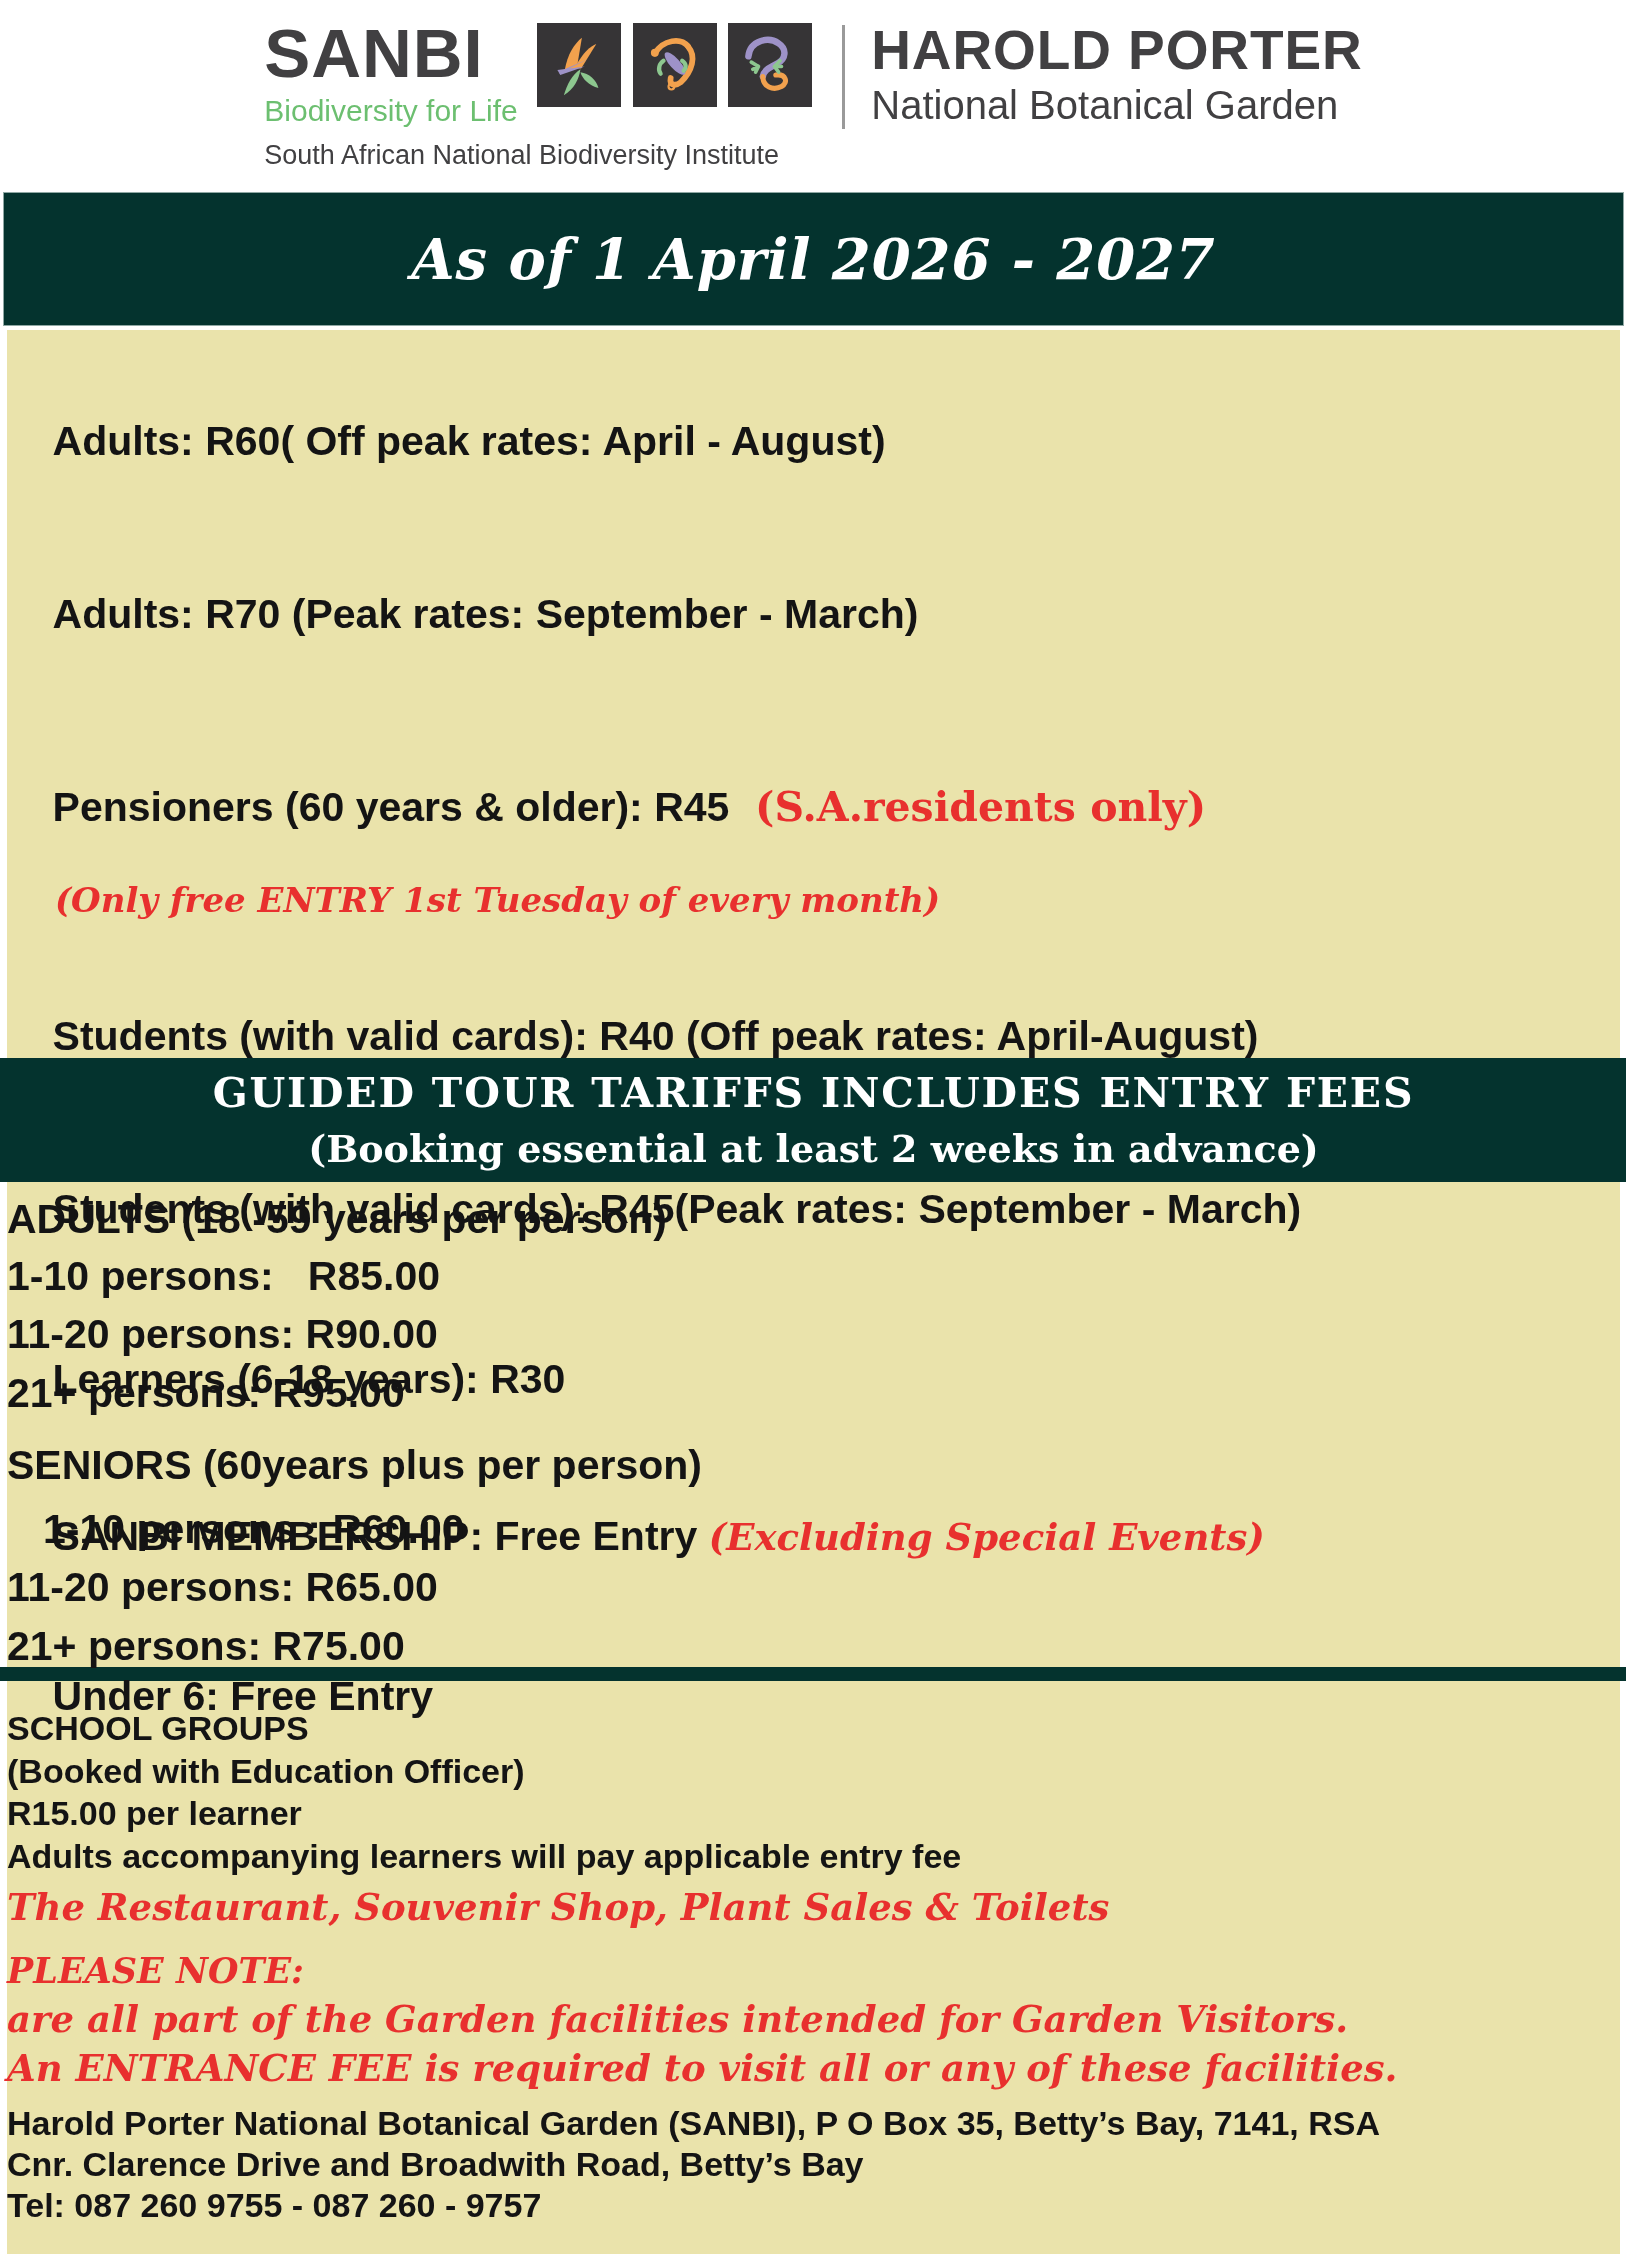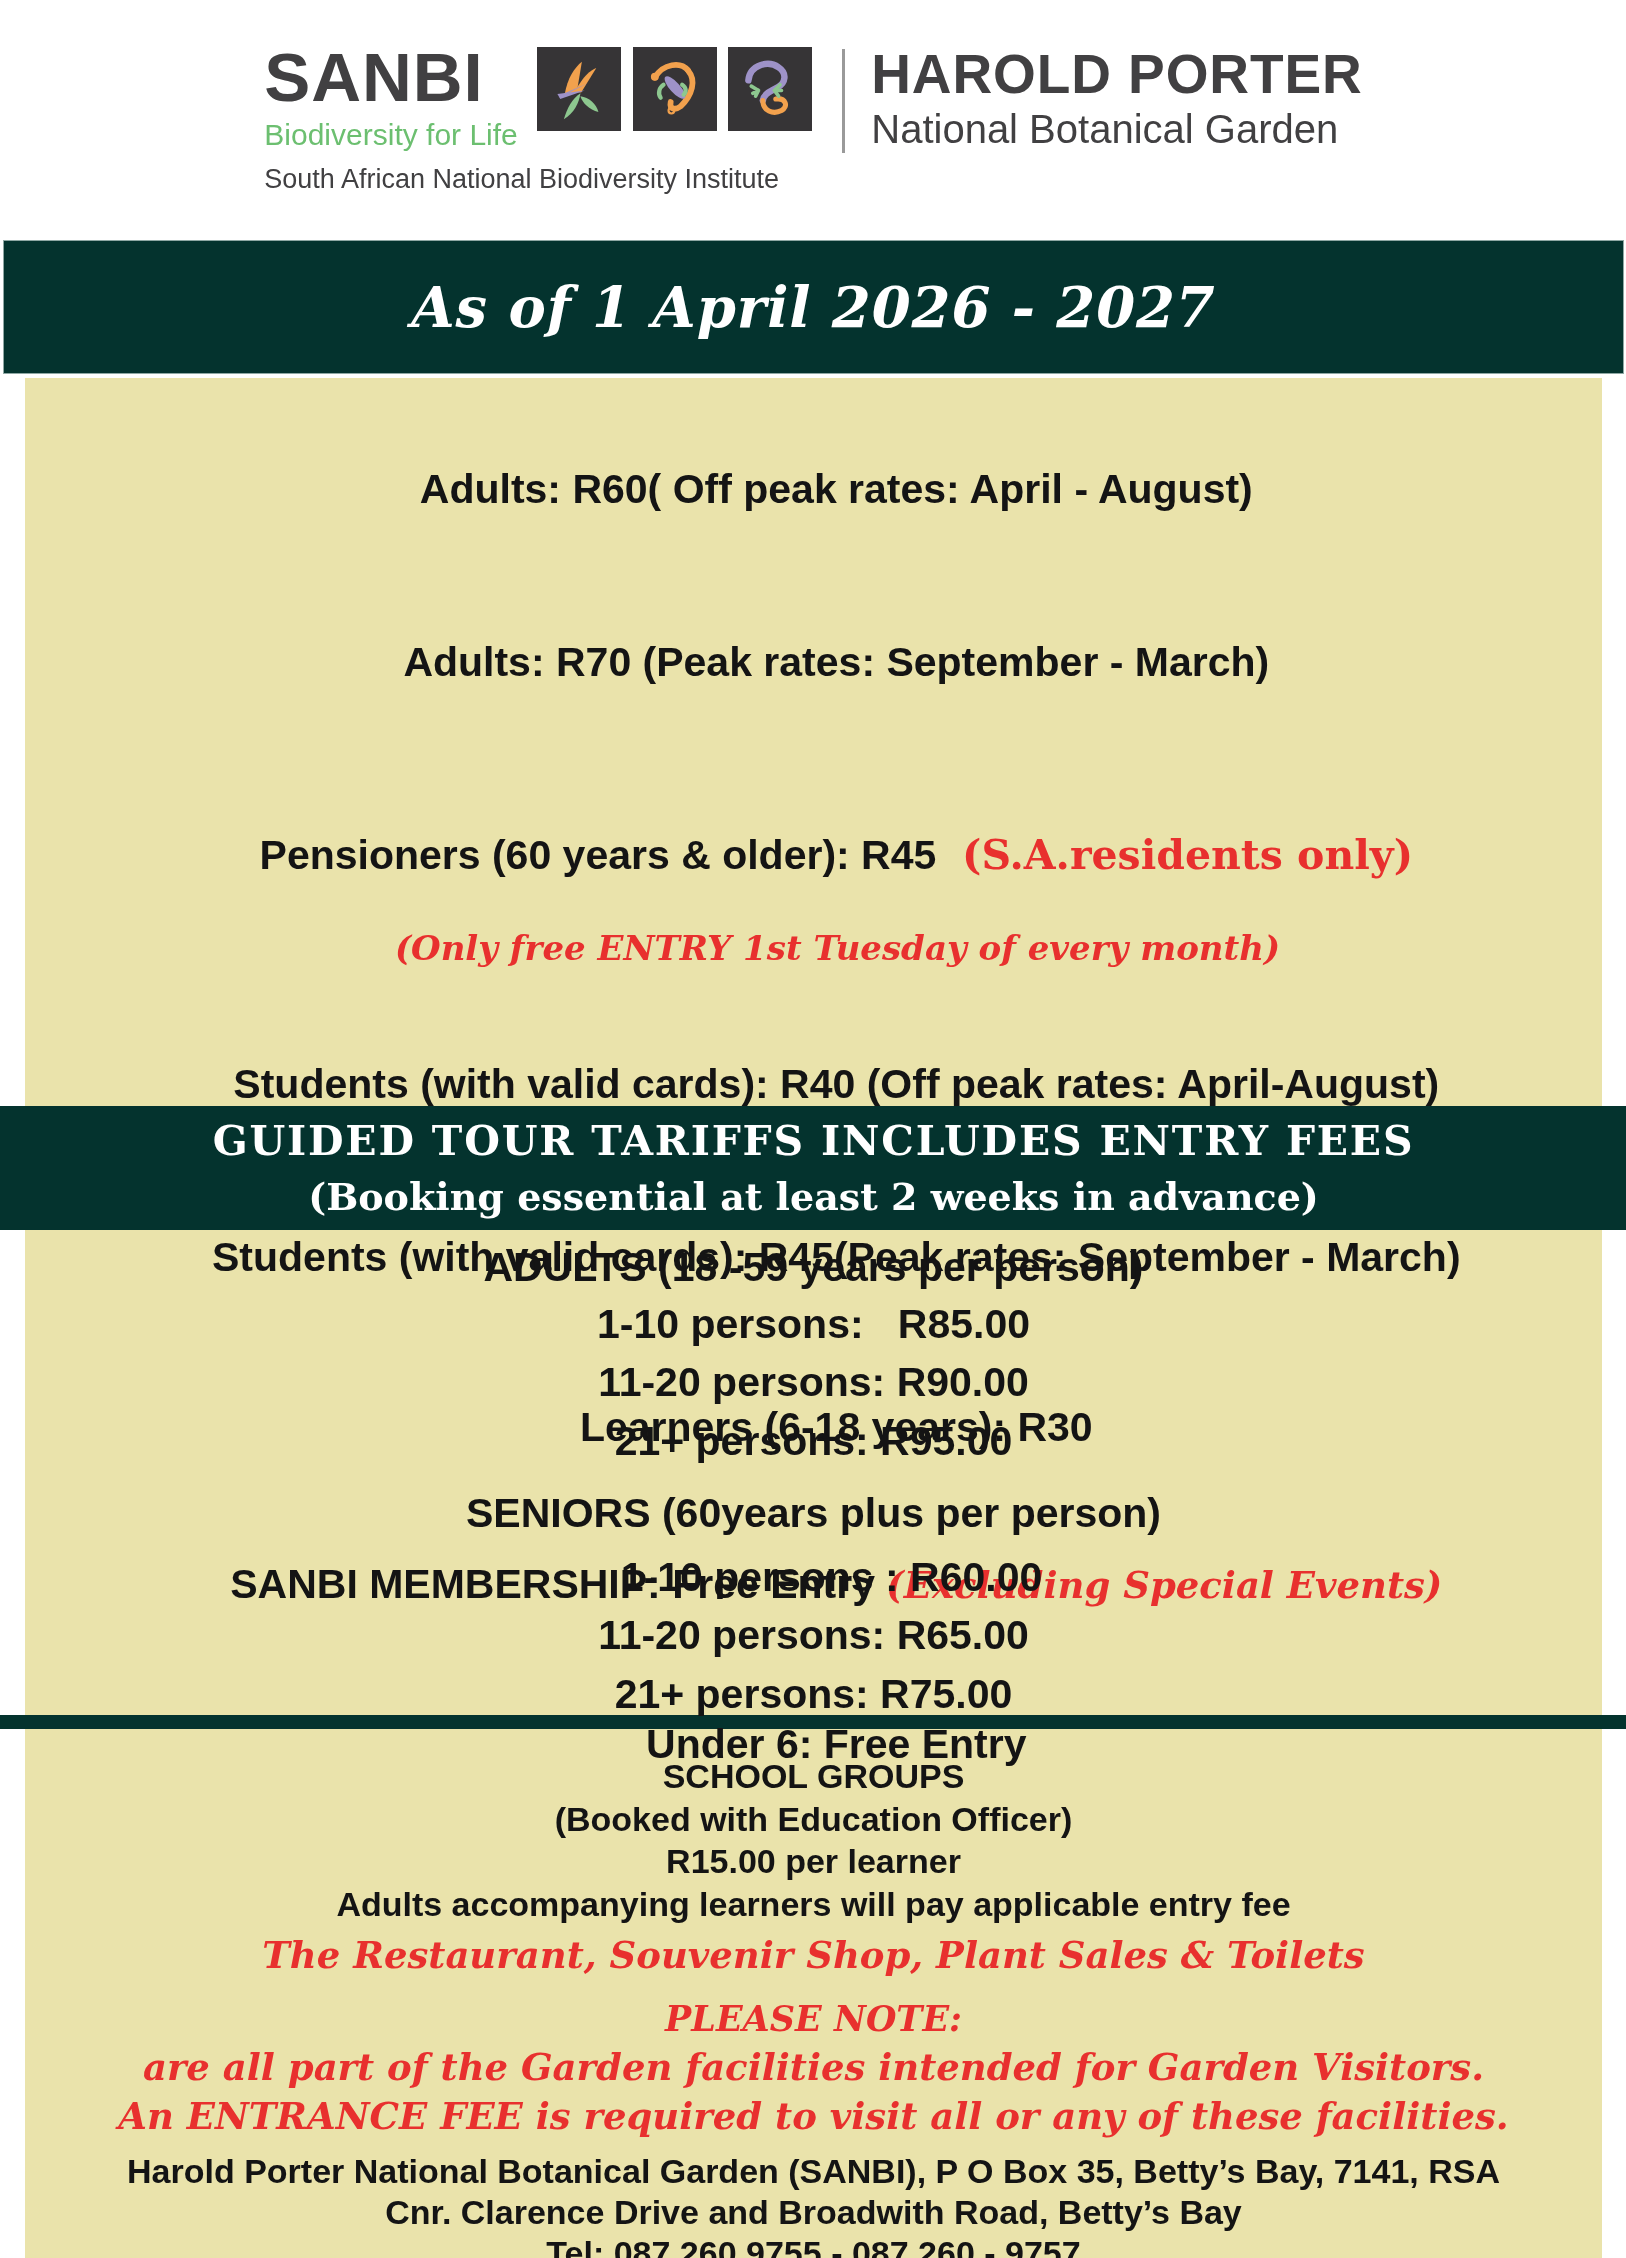--- a/index.html
+++ b/index.html
@@ -5,21 +5,21 @@
   html,body{margin:0;padding:0;}
   body{
     width:1627px;height:2258px;
     background:#ffffff;
     font-family:"Liberation Sans", sans-serif;
     position:relative;
     -webkit-font-smoothing:antialiased;
   }
   
   .header{
-    height:240px;
+    height:192px;
     display:flex;align-items:center;justify-content:center;
     background:#ffffff;
   }
   .logo-wrap{display:flex;align-items:flex-start;}
   .sanbi-block{display:flex;flex-direction:column;align-items:flex-start;}
   .sanbi-row{display:flex;align-items:flex-start;gap:19.4px;}
   .sanbi-text{display:flex;flex-direction:column;align-items:flex-start;}
   .sanbi-name{
     font-size:69px;font-weight:bold;color:#414042;
     line-height:0.95;letter-spacing:0.9px;
@@ -47,22 +47,22 @@
   }
   .banner-title{
     font-family:"DejaVu Serif", serif;
     font-style:italic;font-weight:bold;
     color:#ffffff;font-size:56px;letter-spacing:0.9px;
   }
   .gap5{height:4.4px;background:#ffffff;}
 
   
   .cream{
-    background:#eae3ab;margin:0 25px;
-    text-align:center;box-sizing:border-box;
+    background:#eae3ab;margin:0 7px;
+    text-align:left;box-sizing:border-box;
   }
   .creamA{height:728px;padding-top:42px;}
   .creamB{height:485px;padding-top:14px;}
   .creamC{height:573px;padding-top:28px;}
 
   .p-line{
     font-size:41px;font-weight:bold;color:#141414;
     line-height:46px;white-space:pre-wrap;
   }
   .red-serif{

